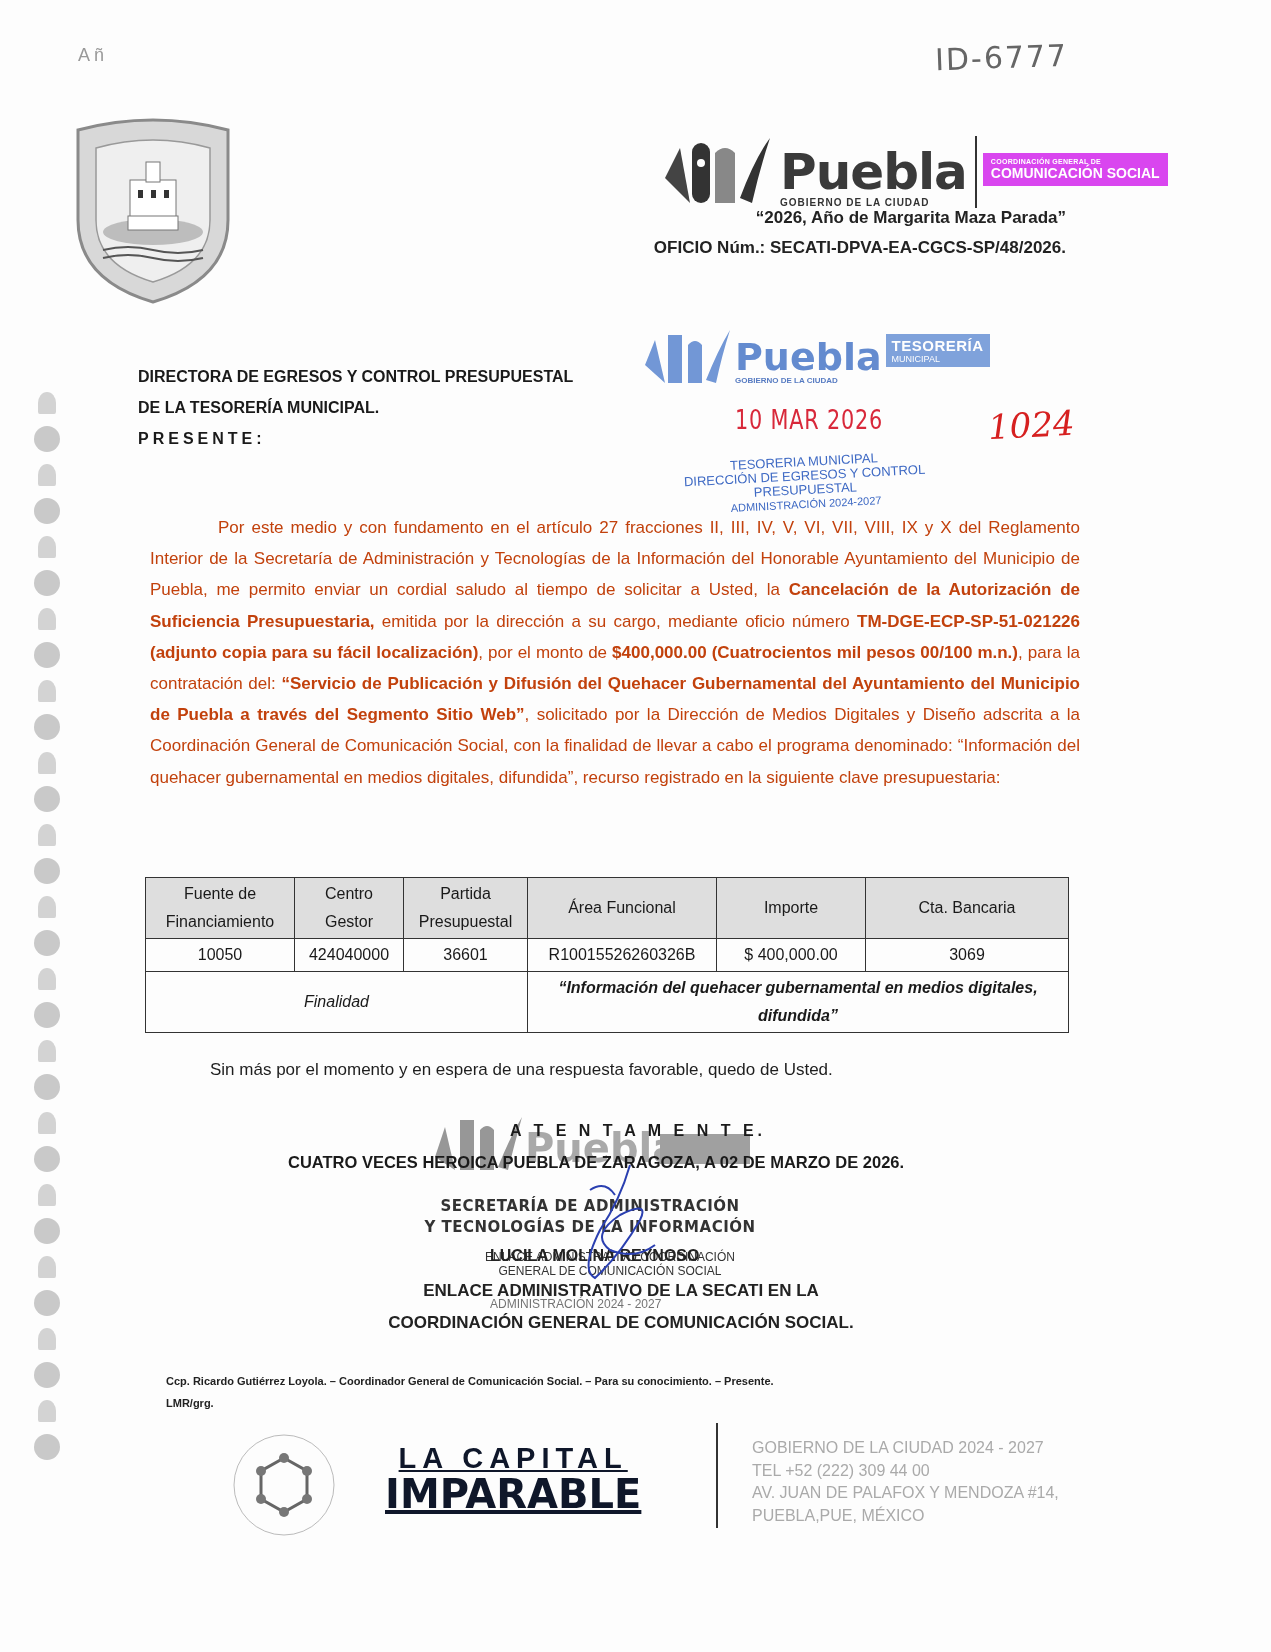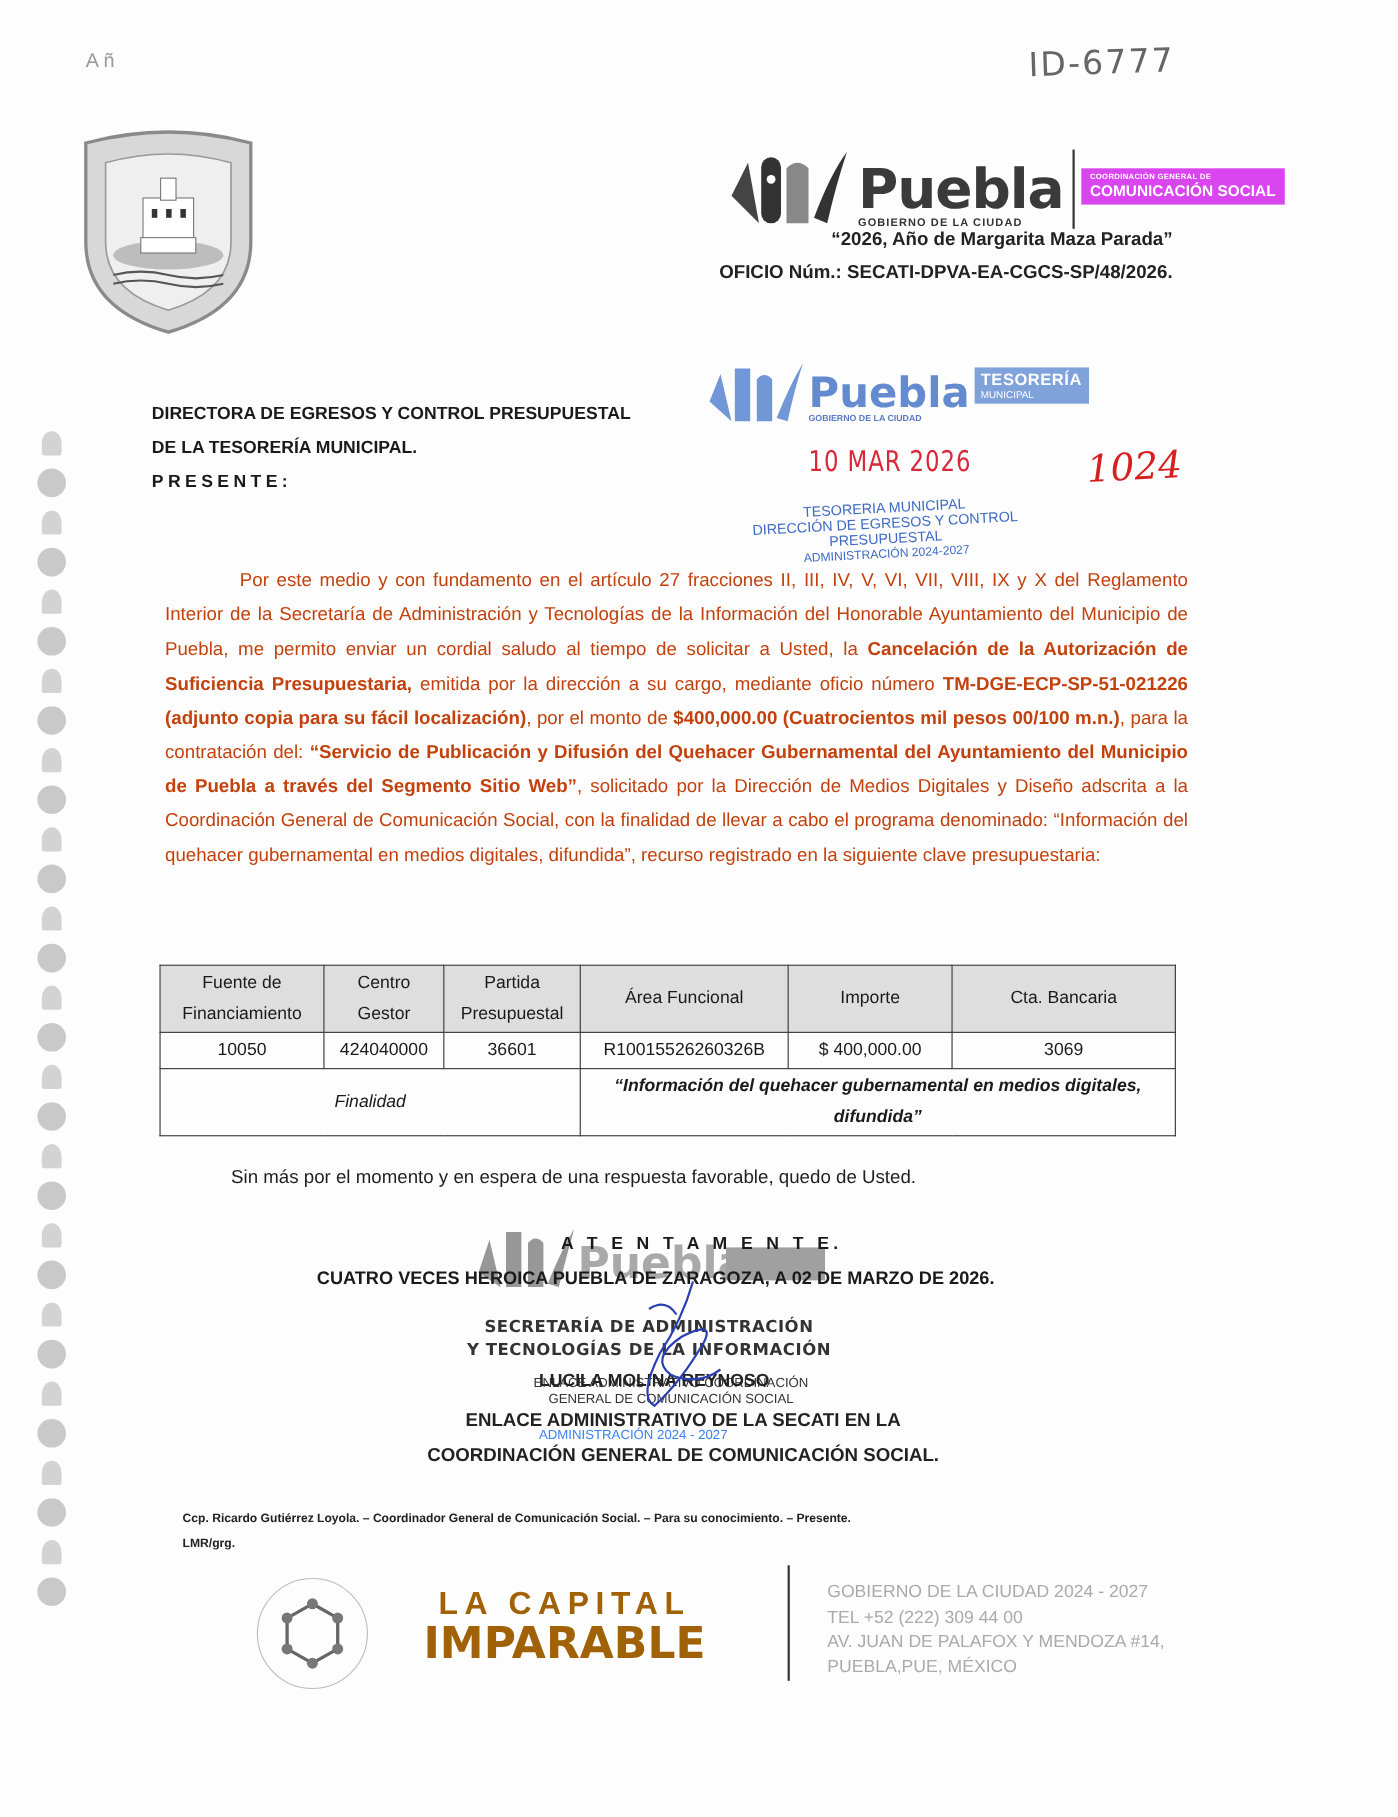--- a/index.html
+++ b/index.html
@@ -51,26 +51,26 @@
   .tbl .fin{font-style:italic;height:56px;}
   .tbl .finval{font-style:italic;font-weight:bold;line-height:28px;}
   .closing{left:210px;top:1060px;font-size:17px;color:#1e1e1e;}
   .atent{left:510px;top:1122px;font-size:16px;font-weight:bold;letter-spacing:4px;}
   .place{left:288px;top:1153px;font-size:16.5px;font-weight:bold;}
   .sig-logo{left:430px;top:1112px;width:320px;height:60px;opacity:.55;}
   .sec{left:420px;top:1196px;width:340px;text-align:center;font-family:"DejaVu Sans",sans-serif;font-weight:bold;font-size:15px;line-height:21px;color:#333;letter-spacing:.5px;}
   .enlace-stamp{left:400px;top:1250px;width:420px;text-align:center;font-size:12px;line-height:14px;color:#333;}
   .signame{left:490px;top:1247px;font-size:16px;font-weight:bold;color:#222;}
   .sigtitle{left:356px;top:1280px;width:530px;text-align:center;font-size:17px;font-weight:bold;line-height:22px;color:#222;}
-  .admin-stamp{left:490px;top:1297px;font-size:12px;color:#3b82f6;}
+  .admin-stamp{left:490px;top:1297px;font-size:12px;color:#737373;}
   .signature{left:560px;top:1160px;width:110px;height:130px;}
   .ccp{left:143px;top:1370px;font-size:11px;font-weight:bold;line-height:22px;color:#222;margin-left:23px;}
   
   .norma{left:232px;top:1433px;width:105px;height:105px;}
-  .capital{left:385px;top:1442px;text-align:center;color:#a16207;}
+  .capital{left:385px;top:1442px;text-align:center;color:#0f172a;text-decoration:underline;}
   .capital .t{font-size:29px;font-weight:bold;letter-spacing:6px;}
   .capital .b{font-family:"DejaVu Sans",sans-serif;font-size:40px;font-weight:bold;line-height:38px;}
   .fdiv{left:716px;top:1423px;width:2px;height:105px;background:#333;}
   .faddr{left:752px;top:1437px;font-size:16px;line-height:22.5px;color:#aaa;}
 </style>
 </head>
 <body>
 
 <div class="abs corner">A ñ</div>
 <div class="abs handnote">ID-6777</div>

